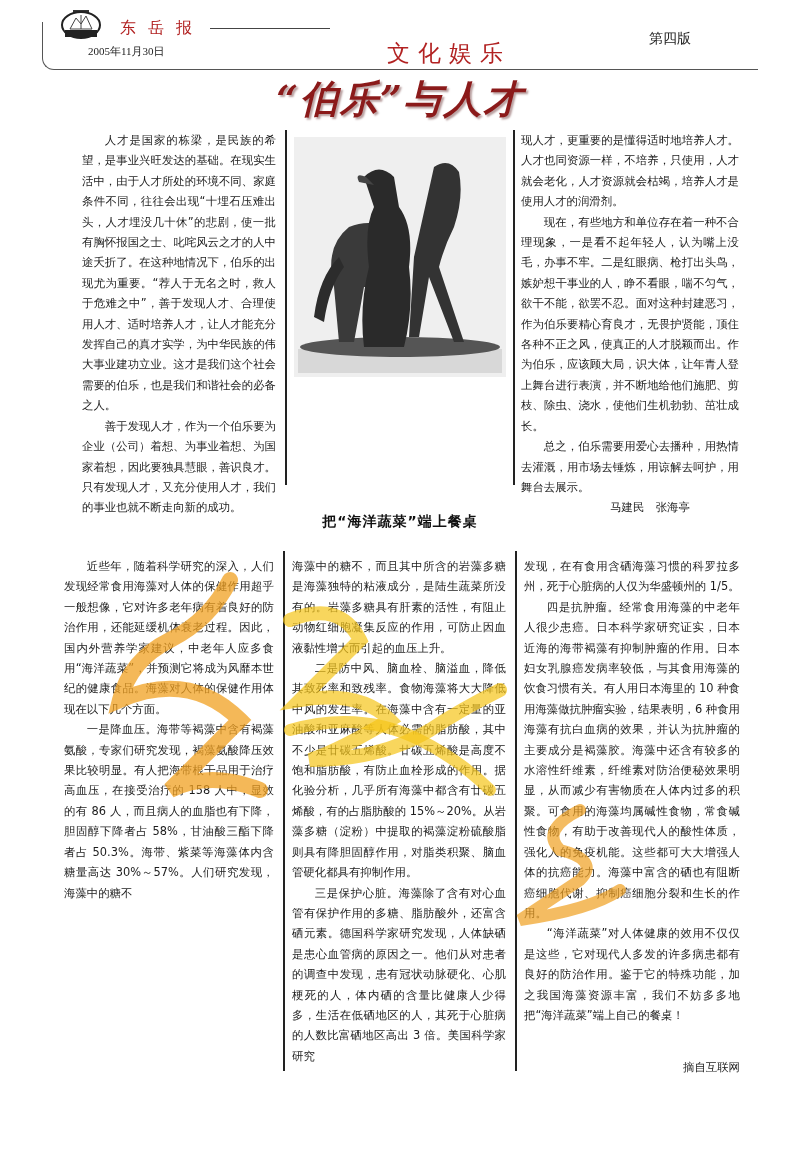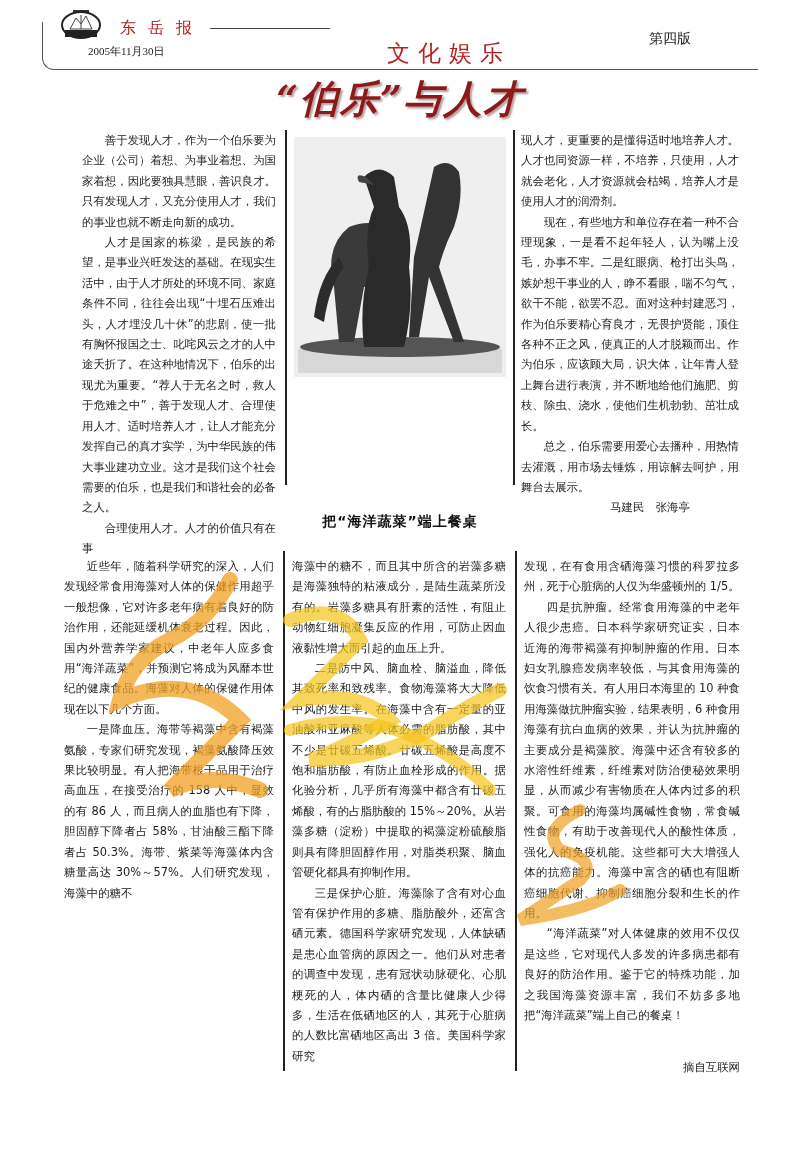--- a/index.html
+++ b/index.html
@@ -74,23 +74,22 @@
   <span class="section-name">文化娱乐</span>
   <span class="page-num">第四版</span>
 </header>
 
 <h1 class="headline1">“伯乐”与人才</h1>
 
 <div class="vrule" style="left:285px; top:130px; height:355px;"></div>
 <div class="vrule" style="left:513px; top:130px; height:355px;"></div>
 
 <div class="col a1c1">
+  <p>人才是国家的栋梁，是民族的希望，是事业兴旺发达的基础。在现实生活中，由于人才所处的环境不同、家庭条件不同，往往会出现“十埋石压难出头，人才埋没几十休”的悲剧，使一批有胸怀报国之士、叱咤风云之才的人中途夭折了。在这种地情况下，伯乐的出现尤为重要。“荐人于无名之时，救人于危难之中”，善于发现人才、合理使用人才、适时培养人才，让人才能充分发挥自己的真才实学，为中华民族的伟大事业建功立业。这才是我们这个社会需要的伯乐，也是我们和谐社会的必备之人。</p>
   <p>善于发现人才，作为一个伯乐要为企业（公司）着想、为事业着想、为国家着想，因此要独具慧眼，善识良才。只有发现人才，又充分使用人才，我们的事业也就不断走向新的成功。</p>
-  <p>人才是国家的栋梁，是民族的希望，是事业兴旺发达的基础。在现实生活中，由于人才所处的环境不同、家庭条件不同，往往会出现“十埋石压难出头，人才埋没几十休”的悲剧，使一批有胸怀报国之士、叱咤风云之才的人中途夭折了。在这种地情况下，伯乐的出现尤为重要。“荐人于无名之时，救人于危难之中”，善于发现人才、合理使用人才、适时培养人才，让人才能充分发挥自己的真才实学，为中华民族的伟大事业建功立业。这才是我们这个社会需要的伯乐，也是我们和谐社会的必备之人。</p>
-  <p>合理使用人才。人才的价值只有在事</p>
 </div>
 
 <svg class="photo" viewBox="0 0 212 240">
   <rect x="0" y="0" width="212" height="240" fill="#efefef"></rect>
   <rect x="4" y="212" width="204" height="24" fill="#d8d8d8"></rect>
   <ellipse cx="106" cy="210" rx="100" ry="10" fill="#555"></ellipse>
   <path d="M40 150 Q30 110 55 90 Q80 80 100 95 L110 205 L95 205 L90 150 L70 150 L60 205 L45 205 Z" fill="#3a3a3a"></path>
   <path d="M20 180 Q25 140 45 120 L50 130 Q35 150 30 185 Z" fill="#2c2c2c"></path>
   <path d="M140 30 Q155 20 165 35 Q170 60 160 90 Q150 110 145 130 L170 205 L160 205 L135 140 L125 200 L115 200 L120 120 Z" fill="#333"></path>
   <path d="M70 40 Q85 25 100 40 L105 70 Q120 90 115 130 Q120 170 110 210 L70 210 Q65 170 75 130 Q70 90 80 70 Z" fill="#2a2a2a"></path>

